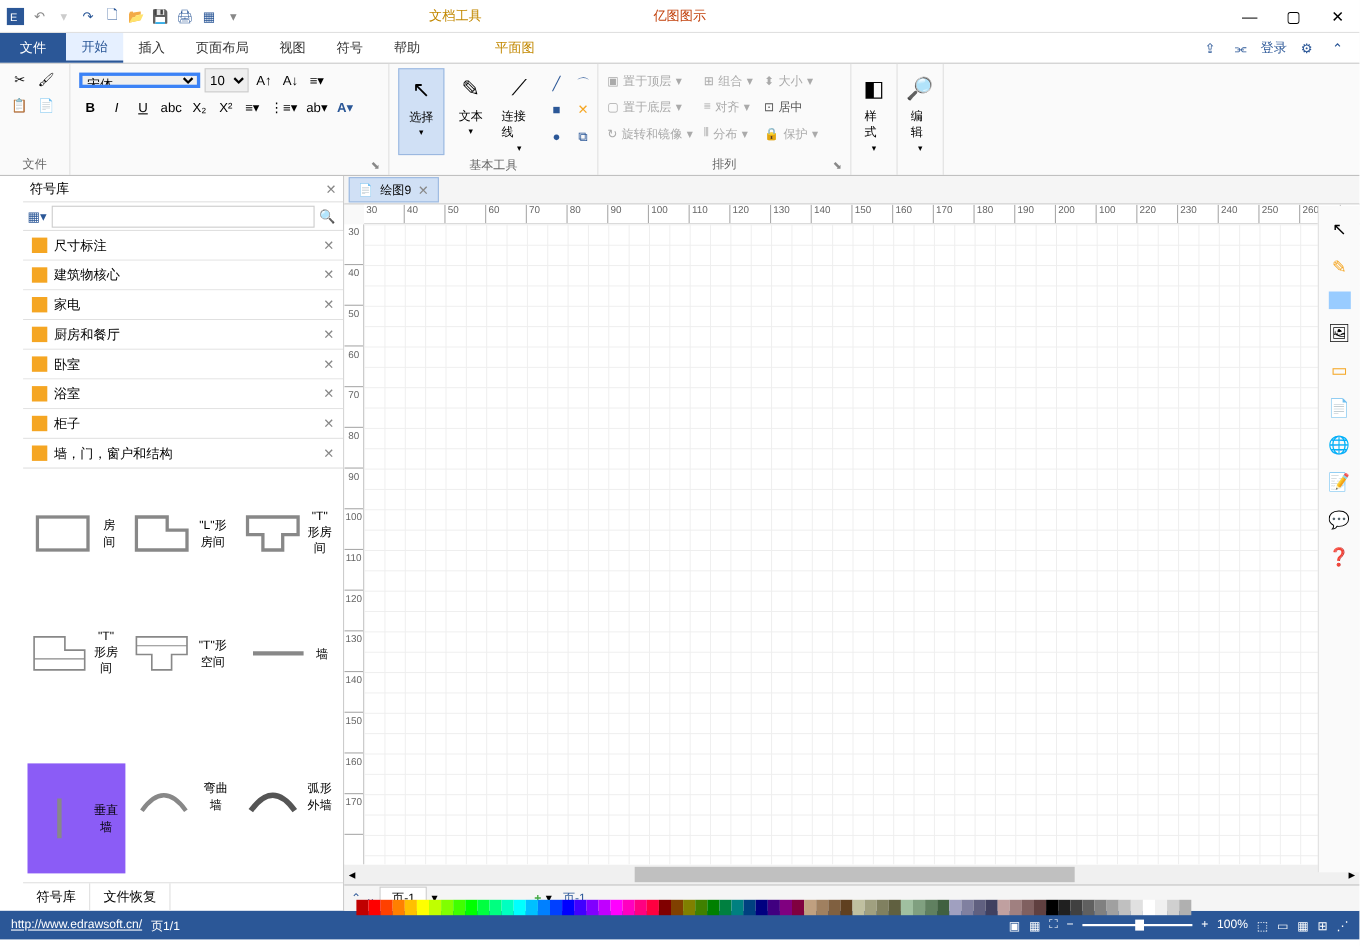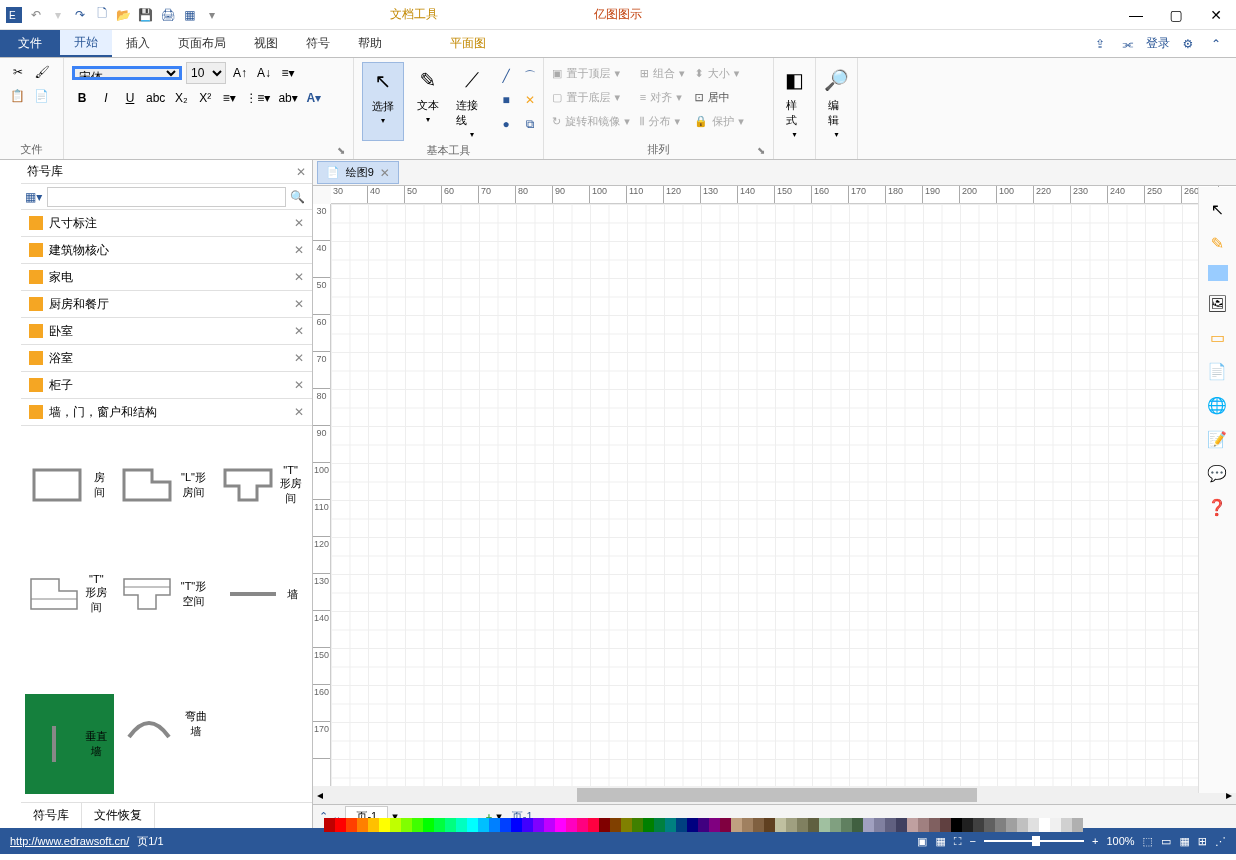--- a/index.html
+++ b/index.html
@@ -43,21 +43,21 @@
 .main-area { display: flex; height: 668px; padding-left: 21px; }
 .symbol-panel { width: 292px; border-right: 1px solid #c0c0c0; display: flex; flex-direction: column; }
 .symbol-header { height: 24px; display: flex; align-items: center; justify-content: space-between; padding: 0 6px; border-bottom: 1px solid #e0e0e0; }
 .symbol-search { height: 26px; display: flex; align-items: center; gap: 4px; padding: 0 4px; border-bottom: 1px solid #e0e0e0; }
 .symbol-search input { flex: 1; height: 20px; border: 1px solid #ccc; }
 .symbol-cat { height: 27px; display: flex; align-items: center; padding: 0 8px; border-bottom: 1px solid #e0e0e0; cursor: pointer; justify-content: space-between; background: #fff; }
 .symbol-cat .cat-left { display: flex; align-items: center; gap: 6px; }
 .cat-icon { width: 14px; height: 14px; background: #f5a623; }
 .symbol-shapes { flex: 1; overflow-y: auto; padding: 8px 4px; display: grid; grid-template-columns: repeat(3, 1fr); gap: 8px 4px; }
 .shape-item { display: flex; flex-direction: row; align-items: center; gap: 4px; cursor: pointer; padding: 4px; }
-.shape-item.selected { background: #15803d; margin-top: 41px; }
+.shape-item.selected { background: #8b5cf6; margin-top: 41px; }
 .shape-preview { width: 60px; height: 40px; display: flex; align-items: center; justify-content: center; }
 .shape-label { font-size: 11px; text-align: center; }
 .symbol-tabs { height: 26px; display: flex; border-top: 1px solid #e0e0e0; }
 .symbol-tab { padding: 0 12px; display: flex; align-items: center; border-right: 1px solid #e0e0e0; cursor: pointer; }
 
 
 .canvas-area { flex: 1; display: flex; flex-direction: column; position: relative; }
 .doc-tabs { height: 26px; display: flex; align-items: center; background: #f5f5f5; border-bottom: 1px solid #c0c0c0; }
 .doc-tab { background: #d0e0f5; border: 1px solid #9bb8e0; padding: 3px 8px; display: flex; align-items: center; gap: 6px; margin-left: 4px; font-size: 11px; }
 .canvas-wrap { flex: 1; position: relative; overflow: hidden; background: #f9f9f9; }
@@ -377,20 +377,28 @@
           </div>
           <div class="shape-label">垂直墙</div>
         </div>
         <div class="shape-item">
           <div class="shape-preview">
             <svg width="50" height="34">
               <path d="M5 30 Q25 2 45 30" fill="none" stroke="#888" stroke-width="4"></path>
             </svg>
           </div>
           <div class="shape-label">弯曲墙</div>
+        </div>
+        <div class="shape-item">
+          <div class="shape-preview">
+            <svg width="50" height="34">
+              <path d="M5 30 Q25 2 45 30" fill="none" stroke="#555" stroke-width="5"></path>
+            </svg>
+          </div>
+          <div class="shape-label">弧形外墙</div>
         </div>
       </div>
     <div class="symbol-tabs">
       <div class="symbol-tab">符号库</div>
       <div class="symbol-tab">文件恢复</div>
     </div>
   </div>
 
   <div class="canvas-area">
     <div class="doc-tabs">

